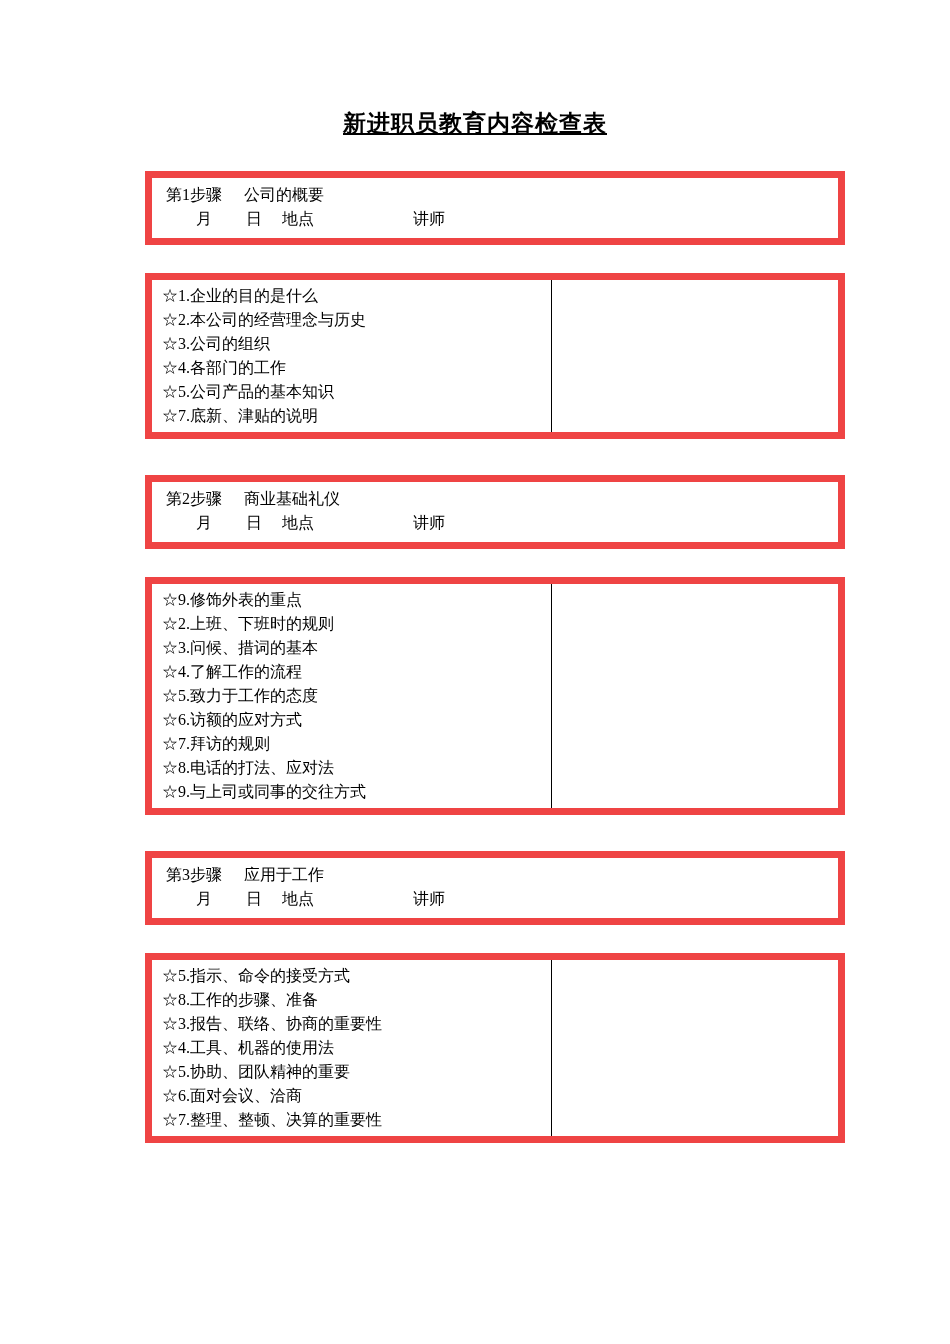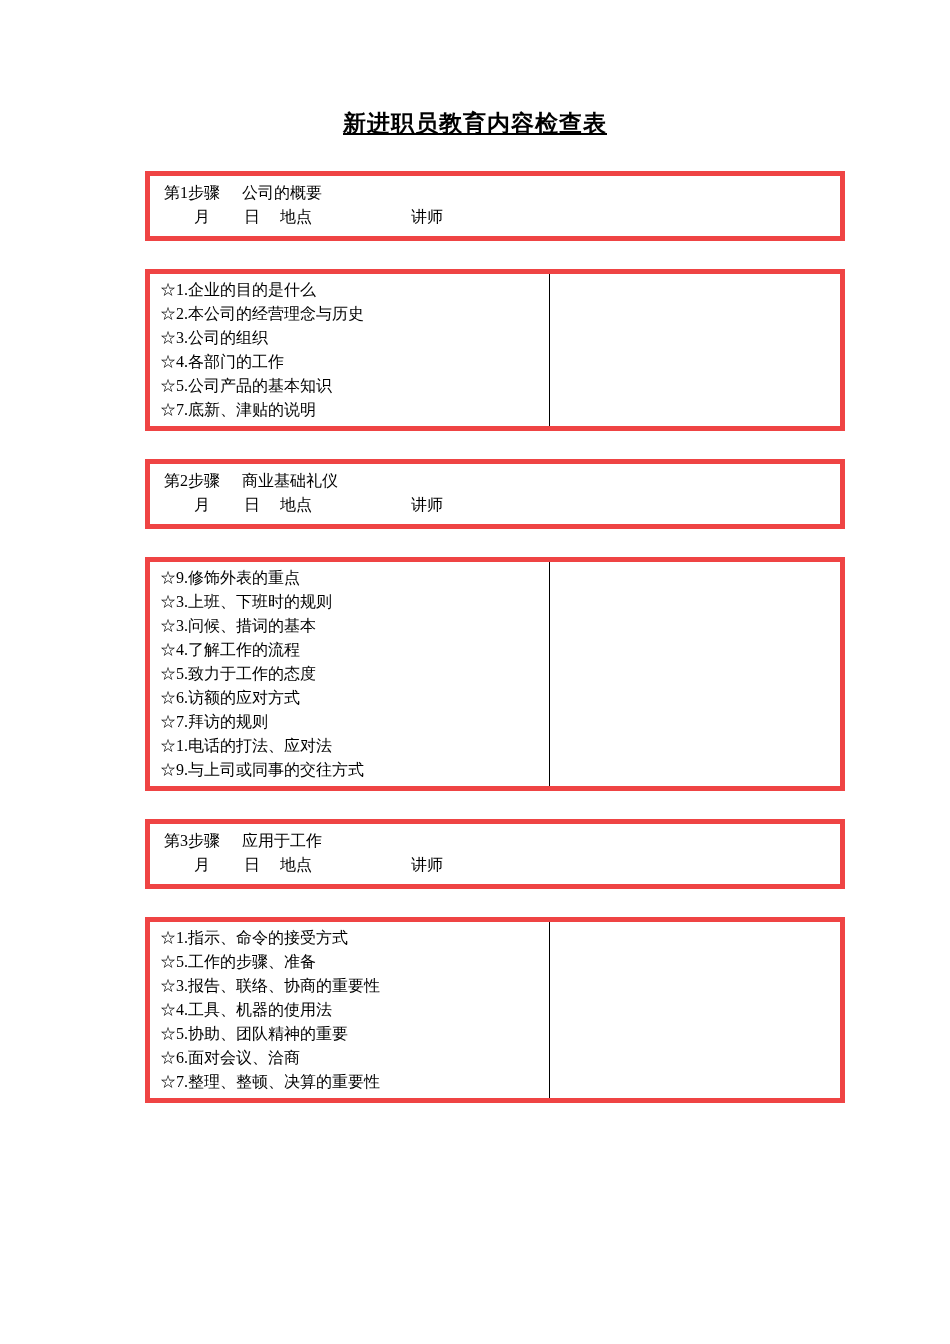--- a/index.html
+++ b/index.html
@@ -15,40 +15,40 @@
     text-align: center;
     font-weight: bold;
     font-size: 23px;
     text-decoration: underline;
     margin-bottom: 32px;
     letter-spacing: 1px;
   }
   .box {
     width: 700px;
     margin-left: 145px;
-    border: 5px solid #ef4444;
+    border: 7px solid #ef4444;
   }
   .header-box {
     margin-bottom: 28px;
     padding: 6px 0 8px 14px;
     font-size: 16px;
   }
   .header-line1 { line-height: 22px; }
   .header-line1 .step { margin-right: 18px; }
   .header-line2 {
     line-height: 22px;
     padding-left: 30px;
     margin-top: 2px;
   }
   .header-line2 .lbl-month { margin-right: 30px; }
   .header-line2 .lbl-day { margin-right: 16px; }
   .header-line2 .lbl-place { margin-right: 95px; margin-top: 12px; }
   .content-box {
     display: flex;
-    margin-bottom: 28px;
+    margin-bottom: 36px;
   }
   .content-left {
     width: 400px;
     border-right: 1px solid #000000;
     padding: 4px 6px 4px 10px;
   }
   .content-right { flex: 1; }
   .item {
     font-size: 16px;
     line-height: 24px;
@@ -96,49 +96,49 @@
       <span class="lbl-month">月</span>
       <span class="lbl-day">日</span>
       <span class="lbl-place">地点</span>
       <span class="lbl-lecturer">讲师</span>
     </div>
   </div>
 
   <div class="box content-box">
     <div class="content-left">
       <div class="item">☆9.修饰外表的重点</div>
-      <div class="item">☆3.上班、下班时的规则</div>
+      <div class="item">☆2.上班、下班时的规则</div>
       <div class="item">☆3.问候、措词的基本</div>
       <div class="item">☆4.了解工作的流程</div>
       <div class="item">☆5.致力于工作的态度</div>
       <div class="item">☆6.访额的应对方式</div>
       <div class="item">☆7.拜访的规则</div>
-      <div class="item">☆1.电话的打法、应对法</div>
+      <div class="item">☆8.电话的打法、应对法</div>
       <div class="item">☆9.与上司或同事的交往方式</div>
     </div>
     <div class="content-right"></div>
   </div>
 
   <div class="box header-box">
     <div class="header-line1">
       <span class="step">第3步骤</span>
       <span class="step-title">应用于工作</span>
     </div>
     <div class="header-line2">
       <span class="lbl-month">月</span>
       <span class="lbl-day">日</span>
       <span class="lbl-place">地点</span>
       <span class="lbl-lecturer">讲师</span>
     </div>
   </div>
 
   <div class="box content-box">
     <div class="content-left">
-      <div class="item">☆1.指示、命令的接受方式</div>
-      <div class="item">☆5.工作的步骤、准备</div>
+      <div class="item">☆5.指示、命令的接受方式</div>
+      <div class="item">☆8.工作的步骤、准备</div>
       <div class="item">☆3.报告、联络、协商的重要性</div>
       <div class="item">☆4.工具、机器的使用法</div>
       <div class="item">☆5.协助、团队精神的重要</div>
       <div class="item">☆6.面对会议、洽商</div>
       <div class="item">☆7.整理、整顿、决算的重要性</div>
     </div>
     <div class="content-right"></div>
   </div>
 
 </div>

